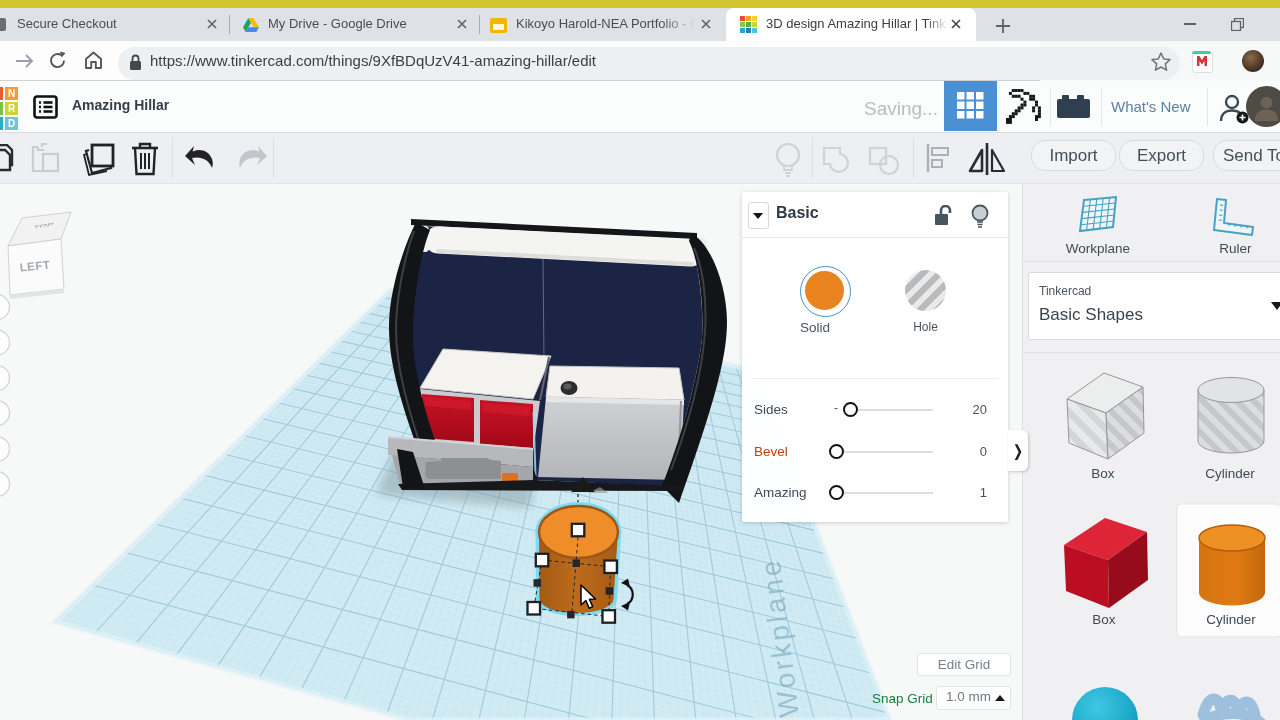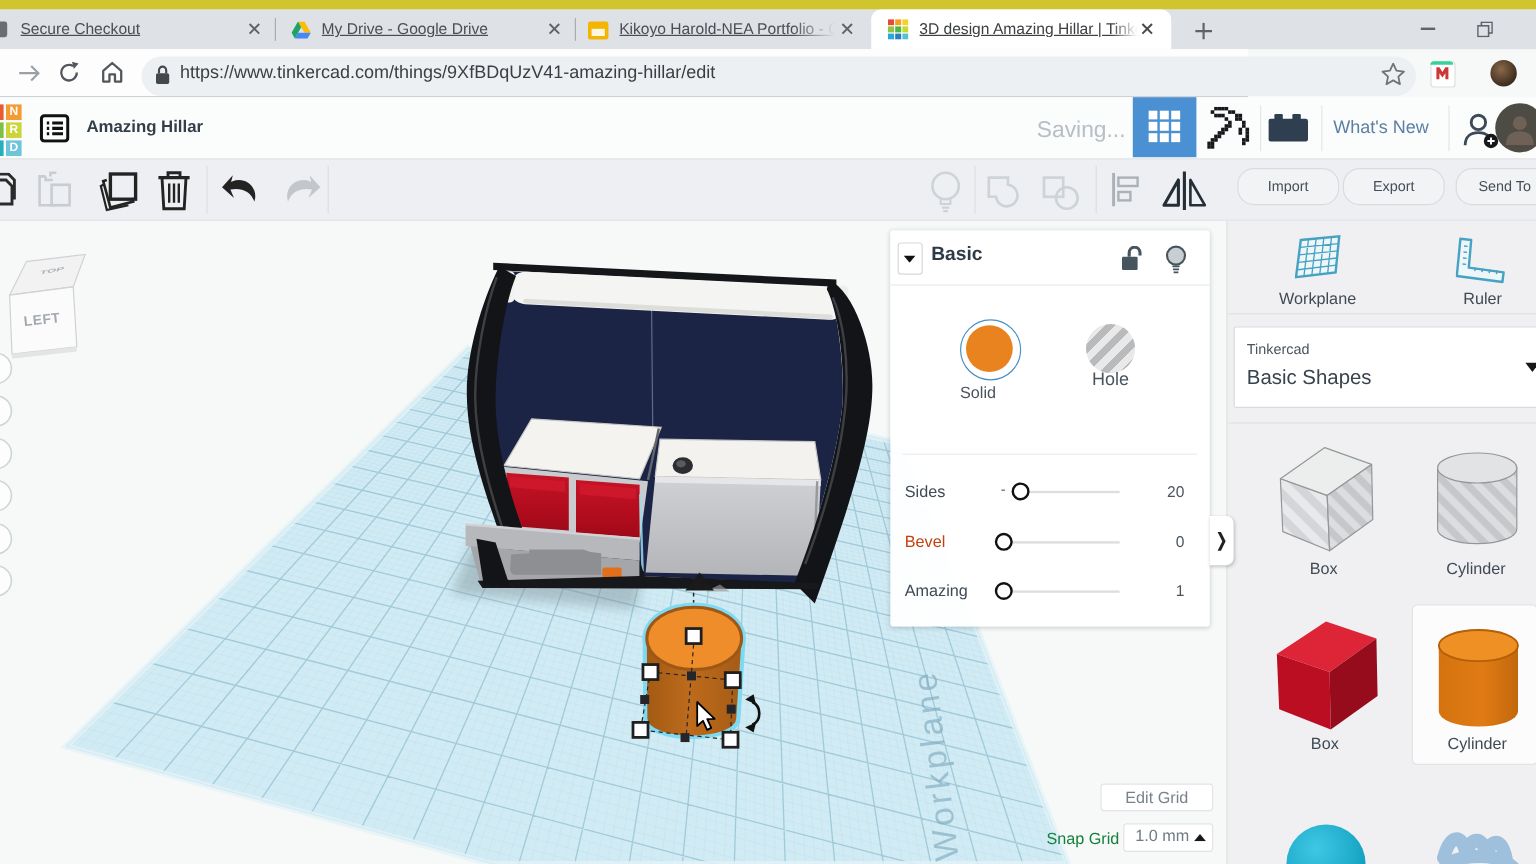--- a/index.html
+++ b/index.html
@@ -1,20 +1,20 @@
 <!DOCTYPE html>
 <html><head><meta charset="utf-8">
 <style>
 html,body{margin:0;padding:0;width:1280px;height:720px;overflow:hidden;
 font-family:"Liberation Sans",sans-serif;}
 .abs{position:absolute;}
 #stage{position:relative;width:1280px;height:720px;background:#f7f8f8;}
-.tabtxt{font-size:13px;color:#4a4e52;white-space:nowrap;overflow:hidden;text-decoration:underline;}
+.tabtxt{font-size:13px;color:#4a4e52;white-space:nowrap;overflow:hidden;}
 .btn{background:#f2f3f5;border:1px solid #d9dcdf;border-radius:14px;
-color:#454f59;font-size:12px;text-align:center;line-height:29px;}
+color:#454f59;font-size:17px;text-align:center;line-height:29px;}
 </style></head><body>
 <div id="stage">
 <svg class="abs" style="left:0;top:0;z-index:1" width="1280" height="720" viewBox="0 0 1280 720">
       <rect x="0" y="0" width="1280" height="720" fill="#f7f8f8"></rect>
       <polygon points="390,290 755,370 890,720 409,720 55,622" fill="#d1ebf4"></polygon>
       <path d="M393.5 290.8L62.9 624.2M388.6 291.4L755.8 372.0M397.0 291.5L70.9 626.4M387.2 292.8L756.5 373.9M400.5 292.3L78.9 628.6M385.7 294.3L757.3 375.9M404.0 293.1L86.9 630.8M384.2 295.7L758.1 378.0M411.0 294.6L102.9 635.2M381.3 298.7L759.7 382.1M414.5 295.4L111.0 637.4M379.7 300.2L760.5 384.2M418.0 296.1L119.1 639.6M378.2 301.7L761.3 386.4M421.5 296.9L127.1 641.8M376.7 303.2L762.1 388.5M428.5 298.4L143.4 646.3M373.5 306.4L763.8 392.9M432.0 299.2L151.5 648.5M371.9 308.0L764.7 395.2M435.5 300.0L159.7 650.8M370.2 309.6L765.6 397.5M439.1 300.8L167.8 653.0M368.6 311.2L766.4 399.8M446.1 302.3L184.2 657.5M365.2 314.6L768.3 404.5M449.7 303.1L192.5 659.8M363.5 316.3L769.2 406.9M453.2 303.9L200.7 662.1M361.8 318.0L770.1 409.3M456.8 304.6L209.0 664.3M360.0 319.7L771.1 411.8M463.8 306.2L225.6 668.9M356.4 323.3L773.0 416.9M467.4 307.0L233.9 671.2M354.6 325.1L774.0 419.4M471.0 307.7L242.3 673.5M352.7 327.0L775.0 422.0M474.5 308.5L250.6 675.8M350.8 328.8L776.0 424.7M481.6 310.1L267.4 680.4M347.0 332.6L778.1 430.1M485.2 310.9L275.8 682.7M345.0 334.6L779.2 432.9M488.8 311.7L284.2 685.0M343.0 336.6L780.2 435.7M492.4 312.4L292.7 687.4M341.0 338.6L781.3 438.5M499.5 314.0L309.7 692.0M336.9 342.6L783.6 444.4M503.1 314.8L318.2 694.4M334.8 344.7L784.7 447.3M506.7 315.6L326.7 696.7M332.6 346.8L785.9 450.4M510.3 316.4L335.3 699.1M330.5 349.0L787.1 453.4M517.5 317.9L352.4 703.8M326.0 353.4L789.5 459.7M521.1 318.7L361.0 706.1M323.8 355.6L790.7 462.9M524.7 319.5L369.7 708.5M321.5 357.9L792.0 466.2M528.3 320.3L378.3 710.9M319.2 360.2L793.2 469.5M535.5 321.9L395.7 715.7M314.4 364.9L795.9 476.3M539.1 322.7L404.4 718.1M311.9 367.4L797.2 479.8M542.8 323.5L413.1 720.5M309.5 369.8L798.6 483.3M546.4 324.3L421.8 722.9M307.0 372.3L799.9 486.9M553.7 325.9L439.4 727.7M301.8 377.4L802.8 494.3M557.3 326.7L448.2 730.1M299.2 380.0L804.2 498.1M560.9 327.5L457.0 732.6M296.5 382.7L805.7 502.0M564.6 328.3L465.9 735.0M293.8 385.4L807.2 505.9M571.9 329.9L483.7 739.9M288.2 390.9L810.3 513.9M575.5 330.7L492.6 742.3M285.3 393.7L811.9 518.0M579.2 331.5L501.5 744.8M282.4 396.6L813.5 522.2M582.8 332.3L510.5 747.2M279.5 399.5L815.2 526.5M590.2 333.9L528.4 752.2M273.4 405.6L818.5 535.3M593.8 334.7L537.4 754.7M270.3 408.6L820.3 539.8M597.5 335.5L546.5 757.1M267.1 411.8L822.0 544.4M601.2 336.3L555.5 759.6M263.9 415.0L823.8 549.1M608.6 337.9L573.7 764.6M257.3 421.5L827.6 558.8M612.2 338.7L582.8 767.1M253.9 424.9L829.5 563.8M615.9 339.5L592.0 769.7M250.4 428.3L831.4 568.8M619.6 340.3L601.1 772.2M246.9 431.8L833.4 574.0M627.0 342.0L619.5 777.2M239.6 439.0L837.5 584.6M630.7 342.8L628.8 779.8M235.9 442.7L839.6 590.1M634.4 343.6L638.0 782.3M232.1 446.5L841.8 595.7M638.2 344.4L647.3 784.9M228.2 450.3L843.9 601.5M645.6 346.0L665.9 790.0M220.3 458.2L848.5 613.3M649.3 346.8L675.2 792.5M216.2 462.3L850.8 619.4M653.0 347.7L684.6 795.1M212.0 466.4L853.2 625.6M656.8 348.5L694.0 797.7M207.7 470.7L855.7 632.0M664.2 350.1L712.8 802.9M198.9 479.4L860.7 645.1M668.0 350.9L722.3 805.5M194.3 483.9L863.4 651.9M671.7 351.7L731.7 808.1M189.7 488.5L866.0 658.9M675.5 352.6L741.2 810.7M184.9 493.2L868.8 666.0M683.0 354.2L760.3 815.9M175.1 502.9L874.4 680.8M686.7 355.0L769.8 818.6M170.1 507.9L877.4 688.5M690.5 355.9L779.4 821.2M164.9 513.1L880.4 696.3M694.3 356.7L789.0 823.8M159.6 518.3L883.5 704.4M701.8 358.3L808.3 829.1M148.7 529.2L889.9 721.1M705.6 359.2L818.0 831.8M143.0 534.8L893.2 729.7M709.4 360.0L827.7 834.5M137.2 540.6L896.7 738.6M713.1 360.8L837.4 837.1M131.2 546.4L900.2 747.8M720.7 362.5L857.0 842.5M118.9 558.7L907.5 766.8M724.5 363.3L866.8 845.2M112.5 565.0L911.3 776.7M728.3 364.2L876.6 847.9M106.0 571.5L915.2 786.9M732.1 365.0L886.4 850.6M99.2 578.2L919.2 797.3M739.7 366.7L906.2 856.1M85.3 592.0L927.6 819.2M743.5 367.5L916.1 858.8M78.0 599.2L932.0 830.6M747.4 368.3L926.0 861.5M70.5 606.6L936.5 842.4M751.2 369.2L936.0 864.3M62.9 614.2L941.2 854.5" stroke="#b6dae6" stroke-width="0.7" fill="none" opacity="0.35"></path>
       <path d="M390.0 290.0L55.0 622.0M390.0 290.0L755.0 370.0M407.5 293.8L94.9 633.0M382.8 297.2L758.9 380.0M425.0 297.7L135.2 644.1M375.1 304.8L763.0 390.7M442.6 301.5L176.0 655.3M366.9 312.9L767.3 402.1M460.3 305.4L217.3 666.6M358.2 321.5L772.0 414.3M478.1 309.3L259.0 678.1M348.9 330.7L777.1 427.4M495.9 313.2L301.2 689.7M339.0 340.6L782.4 441.4M513.9 317.2L343.8 701.4M328.3 351.2L788.3 456.5M531.9 321.1L387.0 713.3M316.8 362.6L794.5 472.9M550.0 325.1L430.6 725.3M304.4 374.8L801.3 490.6M568.2 329.1L474.8 737.4M291.0 388.1L808.7 509.9M586.5 333.1L519.4 749.7M276.5 402.5L816.8 530.9M604.9 337.1L564.6 762.1M260.6 418.2L825.7 553.9M623.3 341.1L610.3 774.7M243.3 435.4L835.4 579.3M641.9 345.2L656.6 787.4M224.3 454.2L846.2 607.3M660.5 349.3L703.4 800.3M203.3 475.0L858.2 638.5M679.2 353.4L750.7 813.3M180.1 498.0L871.6 673.3M698.0 357.5L798.7 826.5M154.2 523.7L886.7 712.6M716.9 361.7L847.2 839.8M125.2 552.5L903.8 757.2M735.9 365.8L896.3 853.3M92.3 585.0L923.4 808.1M755.0 370.0L946.0 867.0M55.0 622.0L946.0 867.0" stroke="#9cc6d6" stroke-width="1.1" fill="none" opacity="0.9"></path>
       <polygon points="390,290 755,370 890,720 409,720 55,622" fill="none" stroke="#e2f2f8" stroke-width="5" opacity="0.8"></polygon>
       <defs>
         <linearGradient id="fadeL" x1="0" y1="0" x2="1" y2="0">
@@ -370,21 +370,21 @@
         </svg>
         <svg class="abs" style="left:229px;top:12px" width="18" height="25" viewBox="0 0 18 25">
           <circle cx="9" cy="9" r="7.5" fill="#c9ced2" stroke="#47555f" stroke-width="1.8"></circle>
           <path d="M6,18 L12,18 M6.5,20.5 L11.5,20.5 M7,23 L11,23" stroke="#47555f" stroke-width="1.4"></path>
         </svg>
       </div>
       <div class="abs" style="left:58px;top:74px;width:49px;height:49px;border-radius:50%;border:1.6px solid #4a90c4"></div>
       <div class="abs" style="left:63px;top:79px;width:39px;height:39px;border-radius:50%;background:#e8831f"></div>
       <div class="abs" style="left:58px;top:128px;width:49px;text-align:left;font-size:13.5px;color:#4a545e">Solid</div>
       <div class="abs" style="left:163px;top:78px;width:41px;height:41px;border-radius:50%;background:repeating-linear-gradient(135deg,#b9babc 0 6px,#e9e9ea 6px 12px)"></div>
-      <div class="abs" style="left:163px;top:116px;width:41px;text-align:center;font-size:15px;color:#4a545e">Hole</div>
+      <div class="abs" style="left:163px;top:128px;width:41px;text-align:center;font-size:12px;color:#4a545e">Hole</div>
       <div class="abs" style="left:10px;top:186px;width:246px;height:1px;background:#ececee"></div>
       <div class="abs" style="left:12px;top:210px;font-size:13.5px;color:#3f4a55">Sides</div>
       <div class="abs" style="left:101px;top:217px;width:90px;height:2px;background:#dcdee0"></div>
       <div class="abs" style="left:101px;top:210px;width:11px;height:11px;border-radius:50%;background:#fff;border:2px solid #111"></div>
       <div class="abs" style="left:92px;top:209px;font-size:12px;color:#555">-</div>
       <div class="abs" style="left:225px;top:210px;width:20px;text-align:right;font-size:13px;color:#4a545e">20</div>
       <div class="abs" style="left:12px;top:252px;font-size:13.5px;color:#c2410c">Bevel</div>
       <div class="abs" style="left:101px;top:259px;width:90px;height:2px;background:#dcdee0"></div>
       <div class="abs" style="left:87px;top:252px;width:11px;height:11px;border-radius:50%;background:#fff;border:2px solid #111"></div>
       <div class="abs" style="left:225px;top:252px;width:20px;text-align:right;font-size:13px;color:#4a545e">0</div>

